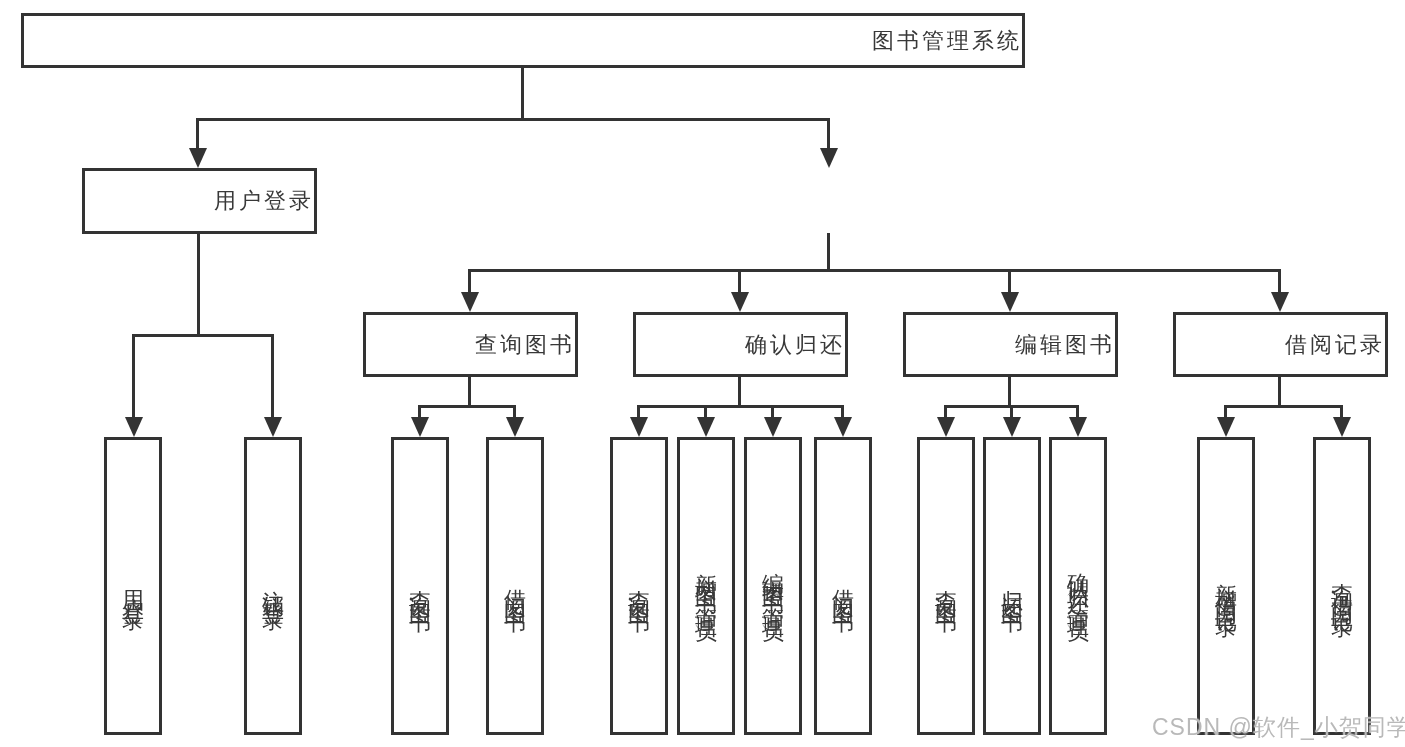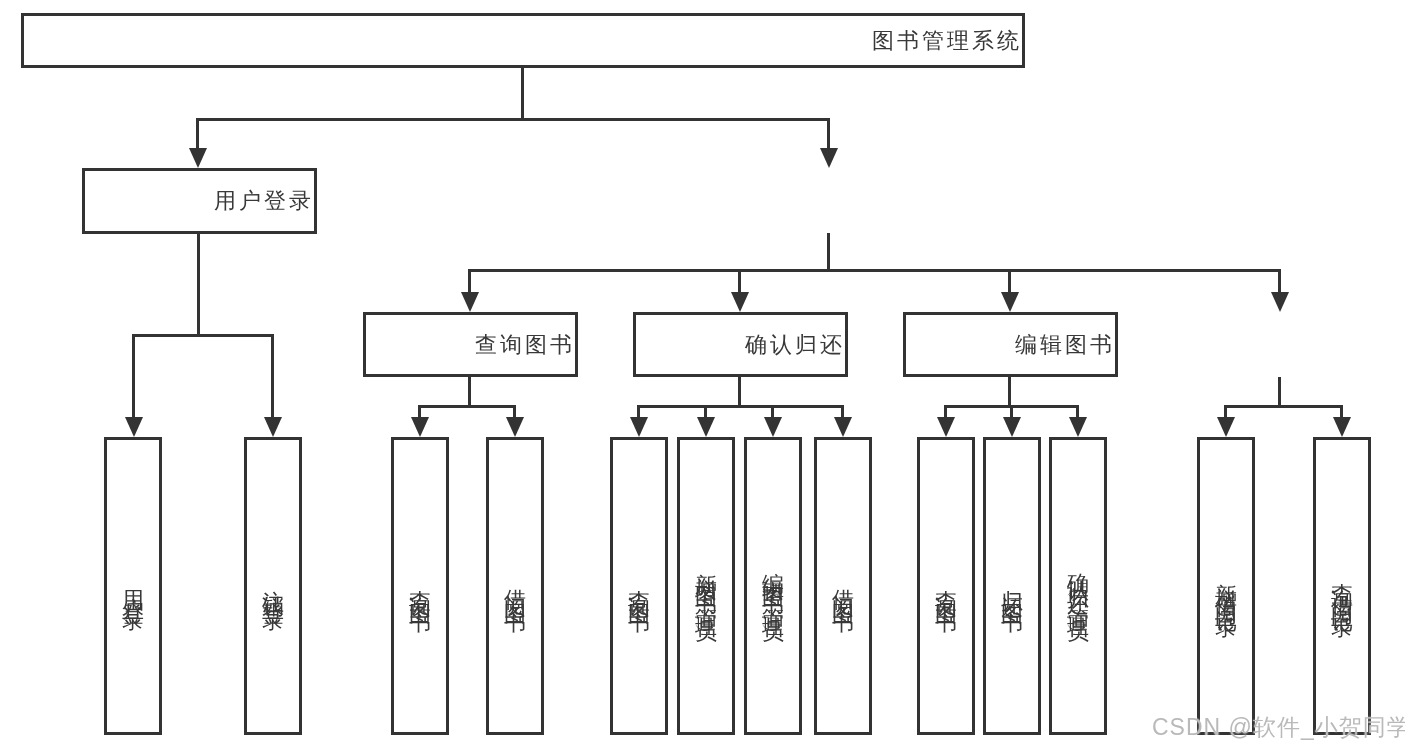--- a/index.html
+++ b/index.html
@@ -73,20 +73,23 @@
   </div>
 
   <div class="node" style="left:363px; top:312px; width:215px; height:65px;">
     <span>查询图书</span>
   </div>
   <div class="node" style="left:633px; top:312px; width:215px; height:65px;">
     <span>确认归还</span>
   </div>
   <div class="node" style="left:903px; top:312px; width:215px; height:65px;">
     <span>编辑图书</span>
+  </div>
+  <div class="node" style="left:1173px; top:312px; width:215px; height:65px;">
+    <span>借阅记录</span>
   </div>
 
   <div class="vnode" style="left:104px;">
     <span class="vtext">用户登录</span>
   </div>
   <div class="vnode" style="left:244px;">
     <span class="vtext">注销登录</span>
   </div>
 
   <div class="vnode" style="left:391px;">

